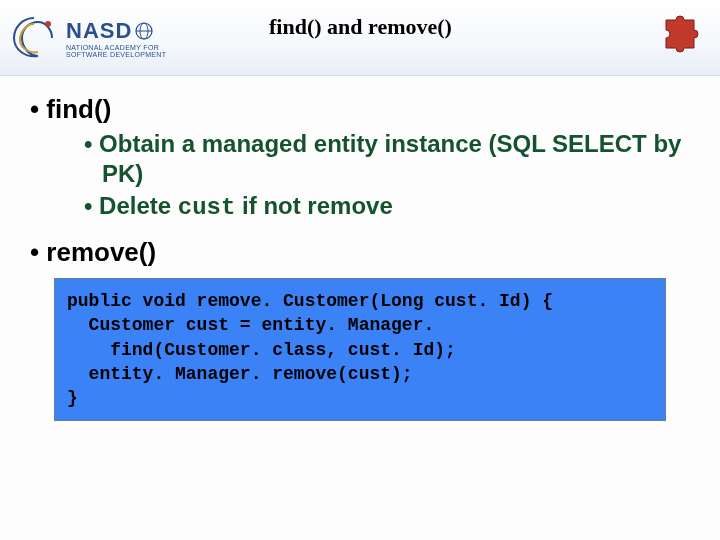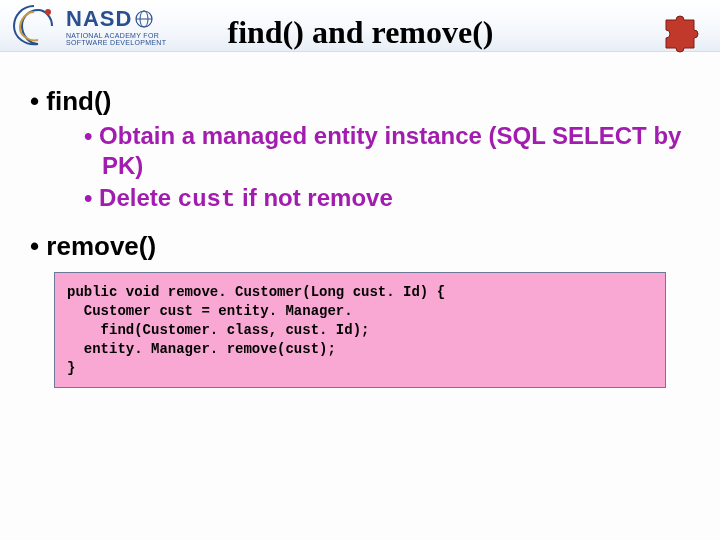--- a/index.html
+++ b/index.html
@@ -5,21 +5,21 @@
   * { margin: 0; padding: 0; box-sizing: border-box; }
   body {
     width: 720px;
     height: 540px;
     font-family: Arial, Helvetica, sans-serif;
     background: #fdfdfd;
     position: relative;
     overflow: hidden;
   }
   .header {
-    height: 52px;
+    height: 76px;
     background: linear-gradient(to bottom, #ffffff 0%, #f5f8fc 60%, #e8eef7 100%);
     border-bottom: 1px solid #d5dde8;
     position: relative;
     display: flex;
     align-items: center;
   }
   .logo-area {
     display: flex;
     align-items: center;
     padding-left: 8px;
@@ -49,21 +49,21 @@
   .logo-sub {
     font-size: 7px;
     color: #2a4f8f;
     letter-spacing: 0.3px;
   }
   .slide-title {
     position: absolute;
     left: 1px; right: 0;
     text-align: center;
     top: 14px;
-    font-size: 32px;
+    font-size: 22px;
     font-weight: bold;
     color: #000;
     font-family: "Times New Roman", Times, serif;
     pointer-events: none;
   }
   .puzzle-icon {
     position: absolute;
     right: 18px;
     top: 10px;
     width: 44px;
@@ -72,52 +72,51 @@
   .content {
     padding: 18px 30px 0 30px;
   }
   ul { list-style: none; }
   .lvl1 > li {
     font-size: 26px;
     font-weight: bold;
     color: #000;
     margin-bottom: 6px;
     font-family: Arial, sans-serif;
-    margin-top: 16px;
   }
   .lvl1 > li::before {
     content: "• ";
   }
   .lvl1 > li { padding-left: 16px; text-indent: -16px; }
   .lvl2 {
     margin-left: 38px;
     margin-top: 4px;
     margin-bottom: 14px;
   }
   .lvl2 > li {
     font-size: 24px;
     font-weight: bold;
-    color: #a21caf;
+    color: #14532d;
     line-height: 1.25;
     font-family: Arial, sans-serif;
     padding-left: 18px;
     text-indent: -18px;
     margin-bottom: 2px;
   }
   .lvl2 > li::before {
     content: "• ";
   }
   .mono { font-family: "Courier New", Courier, monospace; }
   .code-block {
     margin: 10px 24px 0 24px;
     border: 1px solid #6b7a99;
-    background: #f9a8d4;
+    background: #3b82f6;
     padding: 10px 12px;
     font-family: "Courier New", Courier, monospace;
-    font-size: 14px;
+    font-size: 18px;
     font-weight: bold;
     color: #000;
     line-height: 1.35;
     white-space: pre;
   }
 </style>
 </head>
 <body>
 
 <div class="header">

